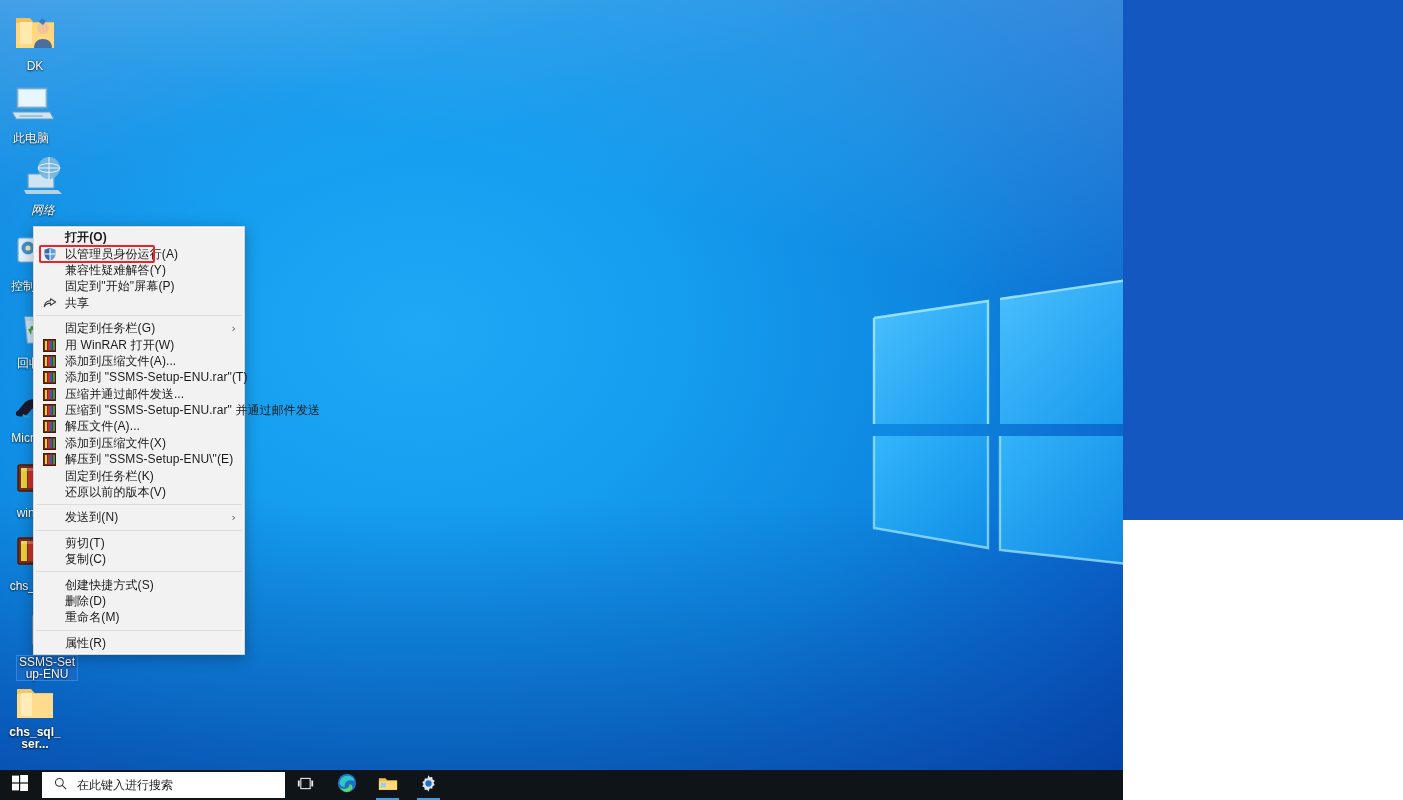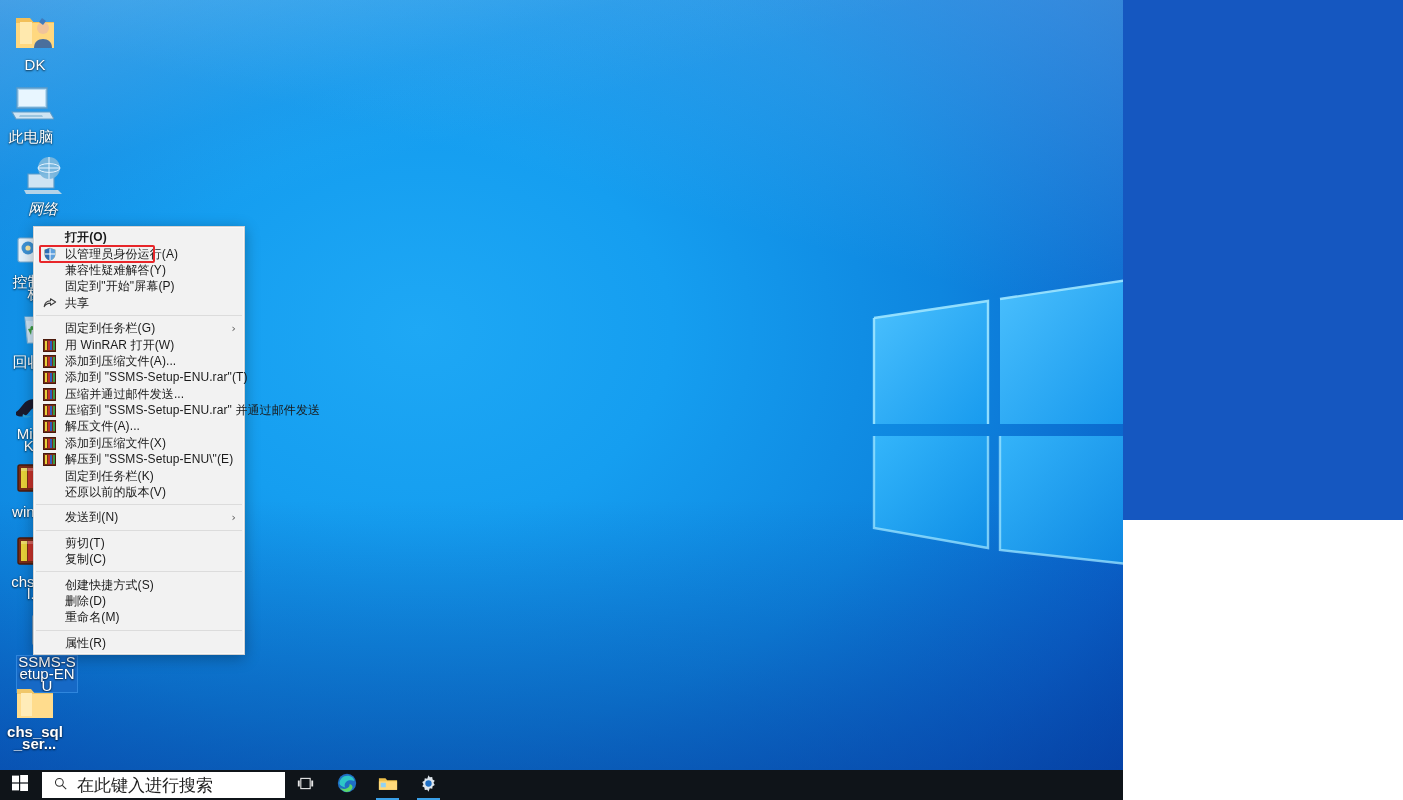--- a/index.html
+++ b/index.html
@@ -44,21 +44,21 @@
 
   
   .dicon{
     position:absolute; width:62px; text-align:center; cursor:default;
     user-select:none;
   }
   .dicon .glyph{
     width:46px; height:46px; margin:0 auto 2px; position:relative;
   }
   .dicon .lab{
-    display:inline-block; font-size:15px; line-height:12px; color:#fff;
+    display:inline-block; font-size:12px; line-height:12px; color:#fff;
     text-shadow:0 1px 2px rgba(0,0,0,.65), 0 0 2px rgba(0,0,0,.5);
     max-width:60px; word-break:break-all; padding:0 1px;
   }
   .dicon.sel .lab{ background:#1669c6; outline:1px solid #2f86dd; }
 
   
   #ctxmenu{
     position:absolute; left:33px; top:226px; width:212px;
     background:#f2f2f2;
     border:1px solid #d3d3d3;
@@ -109,21 +109,21 @@
   
   #taskbar{
     position:absolute; left:0; bottom:0; width:1123px; height:30px;
     background:#0f1419; display:flex; align-items:center; z-index:50;
   }
   #start-btn{ width:40px; height:30px; display:flex; align-items:center; justify-content:center; }
   #search-box{
     width:243px; height:26px; margin-left:2px; background:#ffffff;
     display:flex; align-items:center; padding-left:12px; gap:10px;
   }
-  #search-box .ph{ font-size:17px; color:#1e1e1e; }
+  #search-box .ph{ font-size:12px; color:#1e1e1e; }
   .tbicon{ width:41px; height:30px; display:flex; align-items:center; justify-content:center; position:relative; }
   .tbicon.running::after{
     content:""; position:absolute; bottom:0; left:9px; width:23px; height:2px; background:#3aa0e8;
   }
 
   
   #right-dark{
     position:absolute; left:1123px; top:0; width:280px; height:520px;
     background:#1557c0;
   }

